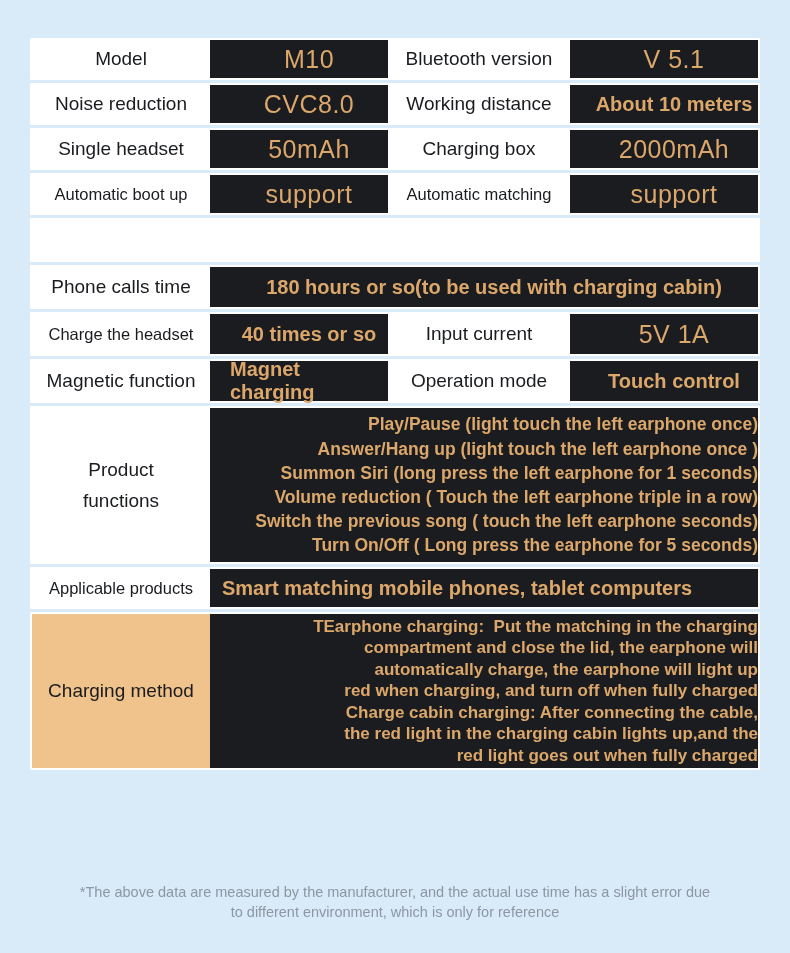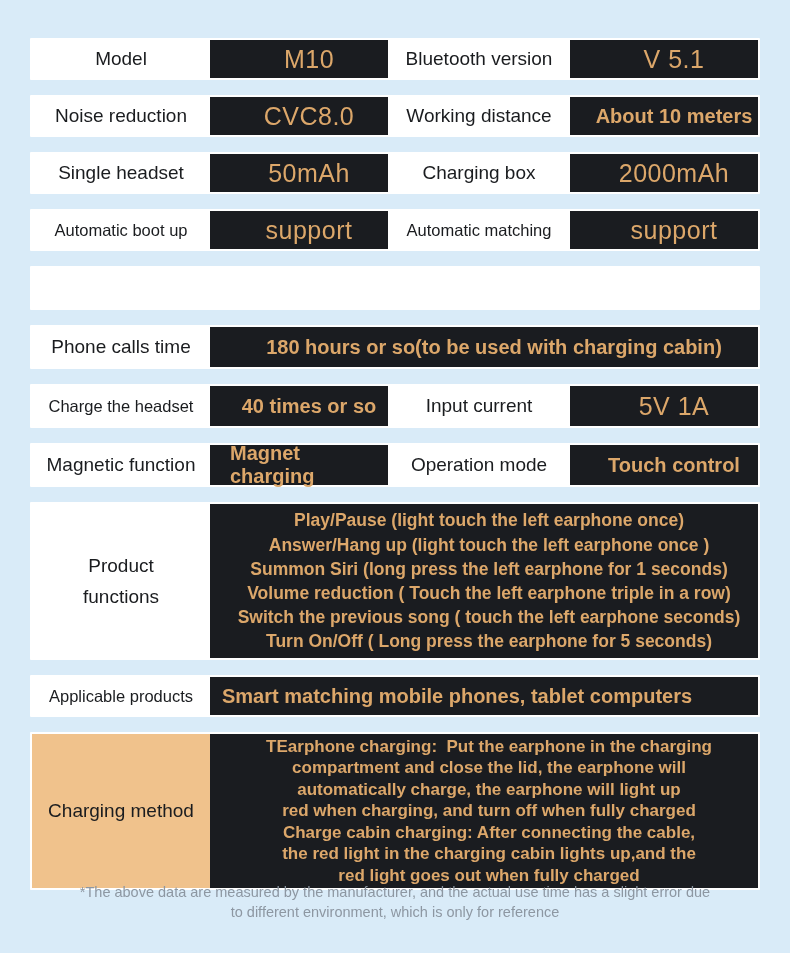--- a/index.html
+++ b/index.html
@@ -18,21 +18,21 @@
     width: 790px;
     height: 953px;
   }
   .table {
     position: absolute;
     left: 30px;
     top: 38px;
     width: 730px;
     display: flex;
     flex-direction: column;
-    gap: 15px;
+    gap: 3px;
   }
   .row {
     background: var(--cell-light, #ffffff);
     padding: 2px;
     box-sizing: border-box;
     display: flex;
     align-items: stretch;
     border-radius: 1px;
   }
   .h42 { height: 42px; }
@@ -62,21 +62,21 @@
   .grow { flex: 1; }
   .left {
     justify-content: flex-start;
     padding-left: 12px;
   }
   .tan {
     background: var(--cell-tan, #f0c28c);
   }
   .multiline {
     flex-direction: column;
-    align-items: center;
+    align-items: flex-end;
     justify-content: center;
     padding-left: 10px;
   }
   .fn-line {
     font-size: 17.5px;
     font-weight: bold;
     line-height: 24.2px;
     white-space: pre;
   }
   .charge-line {
@@ -172,21 +172,21 @@
     </div>
 
     <div class="row h42">
       <div class="cell label lbl-sm w180">Applicable products</div>
       <div class="cell value v-md grow left">Smart matching mobile phones, tablet computers</div>
     </div>
 
     <div class="row h158">
       <div class="cell label w180 tan">Charging method</div>
       <div class="cell value grow multiline left">
-        <div class="charge-line">TEarphone charging:  Put the earphone in the charging</div>
+        <div class="charge-line">TEarphone charging:  Put the matching in the charging</div>
         <div class="charge-line">compartment and close the lid, the earphone will</div>
         <div class="charge-line">automatically charge, the earphone will light up</div>
         <div class="charge-line">red when charging, and turn off when fully charged</div>
         <div class="charge-line">Charge cabin charging: After connecting the cable,</div>
         <div class="charge-line">the red light in the charging cabin lights up,and the</div>
         <div class="charge-line">red light goes out when fully charged</div>
       </div>
     </div>
 
   </div>

